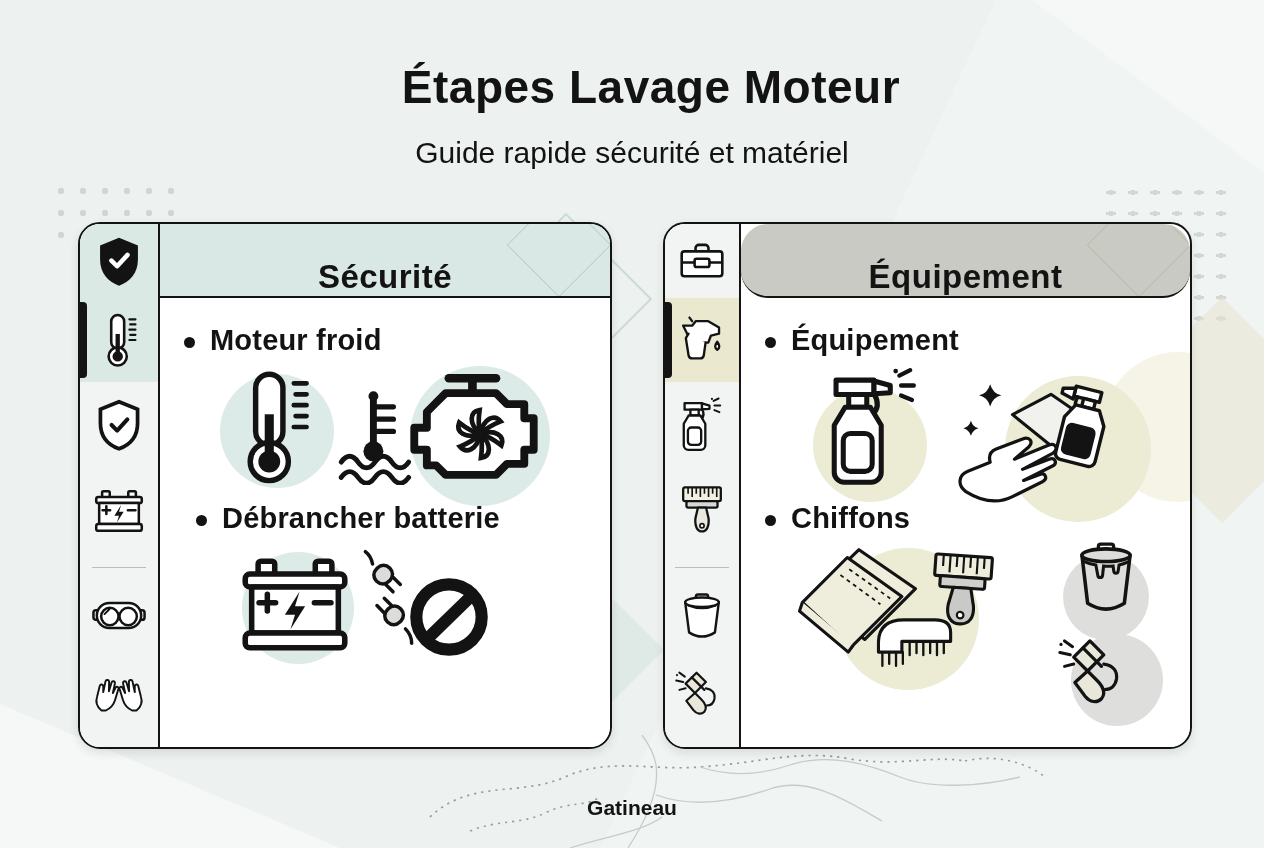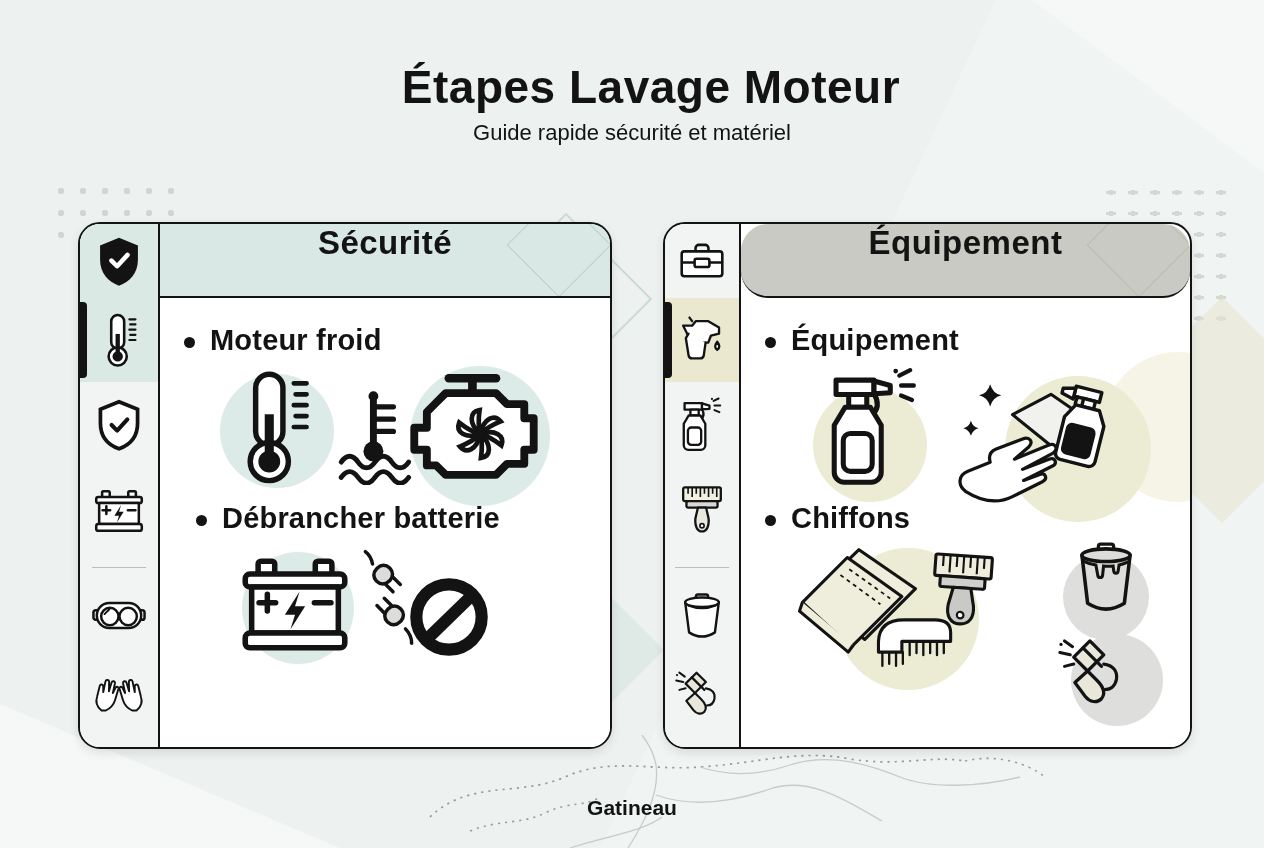--- a/index.html
+++ b/index.html
@@ -17,47 +17,47 @@
   .dashes{left:1100px;top:182px;width:134px;height:150px;
     background-image:radial-gradient(ellipse 5.5px 2.2px at center,#d3d8d4 99%,transparent 100%);
     background-size:22px 21px;}
   .env{transform:rotate(45deg);}
   .env1{left:495px;top:580px;width:140px;height:140px;background:#dfe9e6;}
   .env2{left:505px;top:238px;width:118px;height:118px;border:2px solid rgba(150,185,178,.4);}
   .env3{left:1142px;top:330px;width:160px;height:160px;background:rgba(232,230,205,.55);}
 
   .title{position:absolute;top:60px;left:0;width:100%;text-align:center;z-index:2;
     font-size:46px;font-weight:bold;letter-spacing:.5px;padding-left:19px;}
-  .subtitle{position:absolute;top:120px;left:0;width:100%;text-align:center;z-index:2;
-    font-size:22px;font-weight:500;}
+  .subtitle{position:absolute;top:136px;left:0;width:100%;text-align:center;z-index:2;
+    font-size:30px;font-weight:500;}
 
   .card{position:absolute;z-index:2;background:#fff;border:2.5px solid #131313;border-radius:22px;
     overflow:hidden;display:grid;grid-template-rows:74px 1fr;
     box-shadow:0 4px 10px rgba(40,50,48,.12);}
   .p-left{left:78px;top:222px;width:530px;height:523px;grid-template-columns:80px 1fr;}
   .p-right{left:663px;top:222px;width:525px;height:523px;grid-template-columns:76px 1fr;}
   .side{grid-row:1/3;grid-column:1;border-right:2.5px solid #131313;background:#f1f4f3;
     display:flex;flex-direction:column;align-items:center;}
   .side-top{width:100%;height:74px;flex:none;display:flex;align-items:center;justify-content:center;}
   .p-left .side-top{background:#dbe9e5;}
   .side-item{width:100%;flex:none;display:flex;align-items:center;justify-content:center;position:relative;}
   .side-item.active::before{content:"";position:absolute;left:0;top:4px;bottom:4px;width:7px;
     background:#131313;border-radius:0 4px 4px 0;}
   .p-left .side-item.active{background:#dbe9e5;}
   .p-right .side-item.active{background:#eae9d0;}
   .side-div{width:54px;height:26px;flex:none;display:flex;align-items:center;}
   .side-div i{display:block;width:100%;height:0;border-top:1.5px solid #b9bdbb;}
-  .head{grid-column:2;grid-row:1;display:flex;align-items:flex-start;justify-content:center;
+  .head{grid-column:2;grid-row:1;display:flex;align-items:flex-end;justify-content:center;
     border-bottom:2.5px solid #131313;font-size:33px;font-weight:bold;letter-spacing:.5px;position:relative;overflow:hidden;}
   .p-left .head{background:#d9e8e4;}
   .p-right .head{background:#c9cac4;border-radius:27px;}
   .head::after{content:"";position:absolute;right:14px;top:-16px;width:72px;height:72px;
     transform:rotate(45deg);border:1.5px solid rgba(120,150,144,.3);}
   .p-right .head::after{border-color:rgba(170,165,115,.35);}
-  .content{grid-column:2;grid-row:2;position:relative;background:#fff;}
+  .content{grid-column:2;grid-row:2;position:relative;background:#fff;border-radius:20px;}
   .bullet{position:absolute;display:flex;align-items:flex-start;gap:15px;
     font-size:29px;font-weight:bold;letter-spacing:.2px;}
   .b-dot{width:11px;height:11px;border-radius:50%;background:#131313;margin-top:13px;flex:none;}
   .circ{position:absolute;border-radius:50%;}
   .teal{background:#dcebe7;}
   .olive{background:#ecebd3;}
   .gray{background:#dedfdd;}
   .abs{position:absolute;}
 
   .map{position:absolute;left:0;top:735px;width:1264px;height:113px;z-index:1;}

